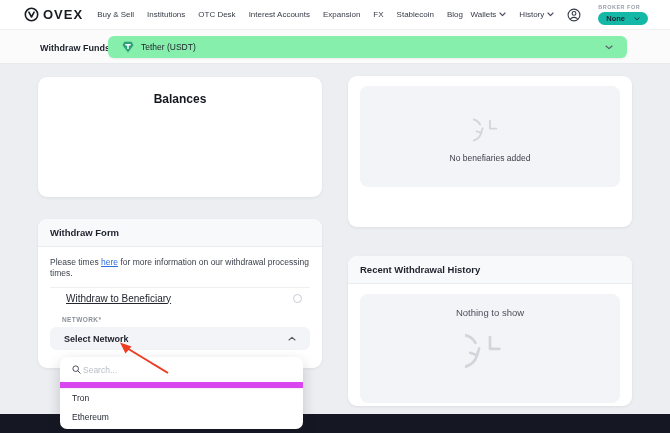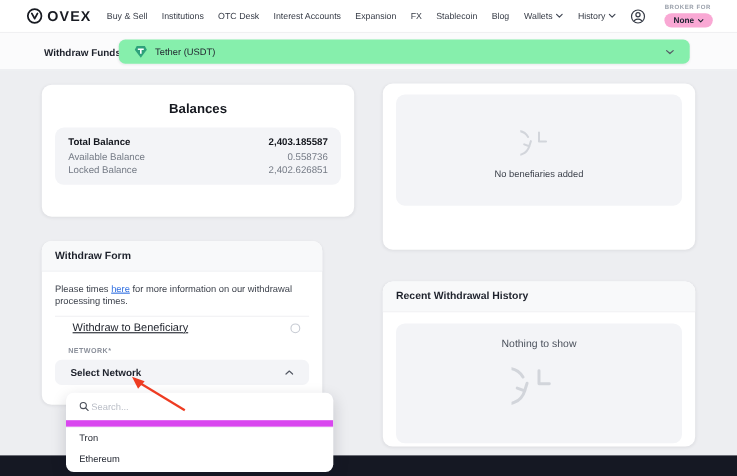--- a/index.html
+++ b/index.html
@@ -13,22 +13,22 @@
           border-bottom:1px solid #f0f0f2;display:flex;align-items:center;
           padding:0 22px 0 24px;box-sizing:border-box;z-index:6;}
   .logo{display:flex;align-items:center;gap:4px;margin-right:14px;}
   .logo-text{font-size:13px;font-weight:700;letter-spacing:1px;color:#181b22;}
   .nav{display:flex;gap:13px;align-items:center;}
   .nav-item{font-size:8px;color:#363b46;cursor:pointer;white-space:nowrap;}
   .top-right{margin-left:auto;display:flex;align-items:center;gap:13px;}
   .menu-link{font-size:8px;color:#363b46;display:flex;align-items:center;gap:3px;cursor:pointer;}
   .broker{display:flex;flex-direction:column;align-items:flex-start;gap:2px;margin-left:4px;}
   .broker-label{font-size:5.5px;letter-spacing:.5px;color:#9aa0ab;font-weight:700;}
-  .broker-pill{background:#f9a8d4;border-radius:9px;padding:2px 8px;font-size:7.5px;
-               font-weight:700;color:#1c2230;display:flex;align-items:center;gap:3px;cursor:pointer;}
+  .broker-pill{background:#14b8a6;border-radius:9px;padding:2px 8px;font-size:7.5px;
+               font-weight:700;color:#1c2230;display:flex;align-items:center;gap:9px;cursor:pointer;}
 
   
   .subbar{position:absolute;top:30px;left:0;right:0;height:34px;background:#fbfbfc;
           border-bottom:1px solid #e9eaee;box-sizing:border-box;z-index:5;}
   .subbar-title{position:absolute;left:40px;top:13px;font-size:9px;font-weight:700;color:#1c202a;}
   .currency-select{position:absolute;left:108px;top:6px;width:519px;height:22px;background:#86efac;
           border-radius:6px;box-shadow:0 1px 2px rgba(25,28,40,.07);display:flex;align-items:center;
           gap:7px;padding:0 14px;box-sizing:border-box;cursor:pointer;}
   .currency-label{font-size:8.5px;color:#22262f;}
   .currency-select .chv{margin-left:auto;}
@@ -48,21 +48,21 @@
   .b-row.first{color:#15181f;font-weight:700;}
 
   #bene-card{left:348px;top:76px;width:284px;height:151px;}
   .add-new{margin-left:auto;background:#2456c2;color:#fff;font-size:7px;font-weight:700;
            padding:3.5px 10px;border-radius:10px;border:none;cursor:pointer;font-family:inherit;}
   .empty-box{margin:10px 12px;background:#f3f4f7;border-radius:8px;display:flex;
              flex-direction:column;align-items:center;box-sizing:border-box;}
   #bene-card .empty-box{height:101px;justify-content:center;gap:8px;}
   .empty-text{font-size:8.5px;color:#3a3f49;}
 
-  #withdraw-card{left:38px;top:219px;width:255px;height:149px;}
+  #withdraw-card{left:38px;top:219px;width:284px;height:149px;}
   .info{padding:10px 12px 8px;font-size:8.5px;color:#3a3f49;line-height:11px;}
   .info a{color:#2f6ee0;text-decoration:underline;cursor:pointer;}
   .opts{margin:0 12px;}
   .opt{height:20px;display:flex;align-items:center;justify-content:space-between;
        padding:0 8px 0 16px;border-top:1px solid #f0f0f3;font-size:10px;color:#22262f;cursor:pointer;text-decoration:underline;}
   .opt.selected{background:#ecf0f8;border-radius:3px;border-top-color:transparent;}
   .radio{width:9px;height:9px;border:1.2px solid #c7cbd3;border-radius:50%;
          box-sizing:border-box;position:relative;flex:none;}
   .radio.on{border-color:#9db9ee;}
   .radio.on::after{content:"";position:absolute;inset:1px;border-radius:50%;background:#2b62da;}
@@ -155,34 +155,20 @@
     </span>
     <span class="currency-label">Tether (USDT)</span>
     <svg class="chv" width="8" height="5" viewBox="0 0 8 5">
         <path d="M1 1 L4 3.7 L7 1" fill="none" stroke="#555a65" stroke-width="1.1" stroke-linecap="round" stroke-linejoin="round"></path>
       </svg>
   </div>
 </div>
 
 <div class="card" id="balances-card">
   <div class="balances-title">Balances</div>
-  <div class="balances-box">
-    <div class="b-row first">
-      <span>Total Balance</span>
-      <span>2,403.185587</span>
-    </div>
-    <div class="b-row">
-      <span>Available Balance</span>
-      <span>0.558736</span>
-    </div>
-    <div class="b-row">
-      <span>Locked Balance</span>
-      <span>2,402.626851</span>
-    </div>
-  </div>
 </div>
 
 <div class="card" id="bene-card">
   <div class="empty-box">
     <span>
       <svg width="34" height="34" viewBox="0 0 48 48" fill="none" stroke="#d2d5db" stroke-width="2.6" stroke-linecap="round" stroke-linejoin="round">
         <path d="M10 19 A15.5 15.5 0 1 0 11.5 31"></path>
         <path d="M5 28.6 L11.5 31 L13.6 24.4"></path>
         <path d="M24 13.5 V24.8 H33"></path>
       </svg>

